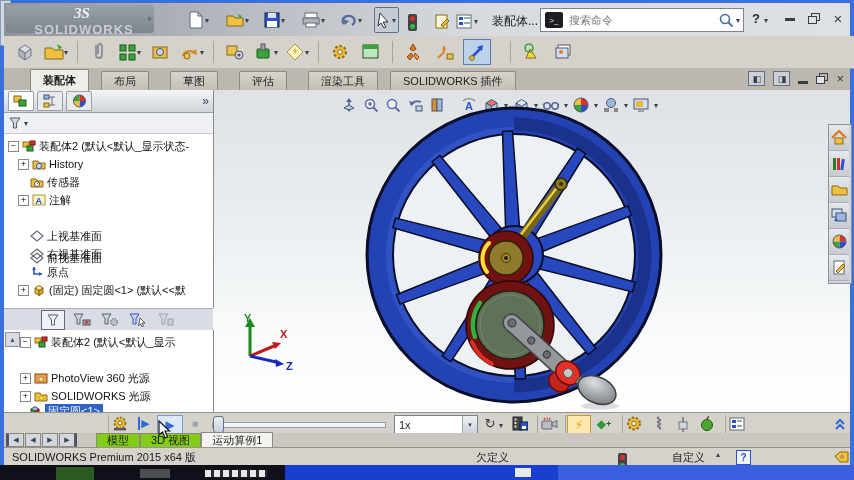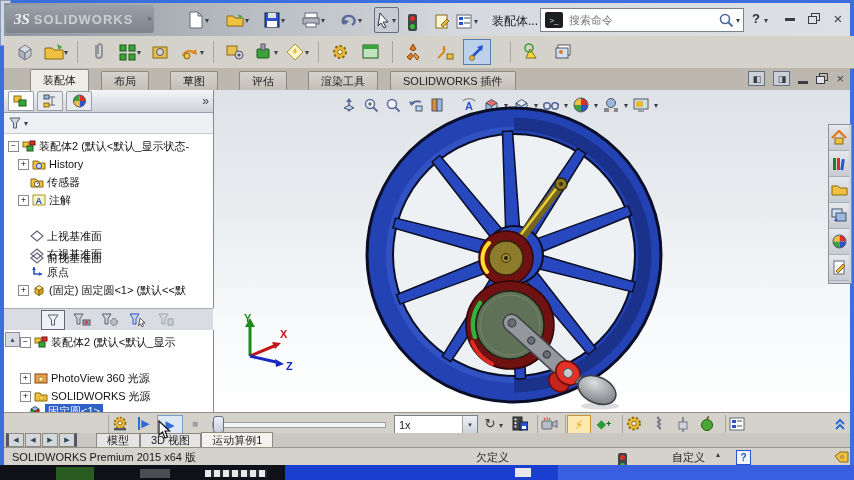--- a/index.html
+++ b/index.html
@@ -3,21 +3,21 @@
 <meta charset="utf-8">
 <style>
   html,body{margin:0;padding:0;background:#222;}
   #stage{position:relative;width:854px;height:480px;background:#3a70dd;overflow:hidden;
          font-family:"Liberation Sans","DejaVu Sans",sans-serif;font-size:11px;color:#1a1a1a;}
   .abs{position:absolute;}
   
   #titlebar{left:4px;top:3px;width:846px;height:33px;
     background:linear-gradient(to right,#8f959d,#b9bec4 30%,#d7dade 55%,#dde0e4);}
   #logo{left:2px;top:2px;width:140px;height:28px;border-radius:3px;
-    background:linear-gradient(#9aa0a8,#7e848c);display:flex;align-items:center;padding-left:8px;}
+    background:linear-gradient(#9aa0a8,#7e848c);display:flex;align-items:center;padding-left:8px;flex-direction:column;}
   .logo-mark{font-style:italic;font-weight:bold;font-size:15px;color:#eef1f4;margin-right:4px;font-family:"Liberation Serif","DejaVu Serif",serif;}
   .logo-text{font-weight:bold;font-size:13px;letter-spacing:1px;color:#c9ced4;}
   .tb-btn{height:24px;display:inline-flex;align-items:center;gap:1px;padding:0 2px;}
   .caret{font-size:8px;color:#3c4048;}
   .sel-box{background:#c6ccd5;border:1px solid #667084;border-radius:2px;}
   .winbtn{width:20px;height:16px;display:inline-flex;align-items:center;justify-content:center;color:#3a3e44;font-size:12px;}
   .minbar{width:10px;height:3px;background:#3a3e44;}
   .rg{position:relative;width:12px;height:11px;display:inline-block;}
   .rg::before{content:"";position:absolute;right:0;top:0;width:7px;height:6px;border:1px solid #3a3e44;background:transparent;}
   .rg::after{content:"";position:absolute;left:0;bottom:0;width:7px;height:6px;border:1px solid #3a3e44;background:#dfe2e6;}
@@ -26,21 +26,21 @@
   #search input{flex:1;border:none;outline:none;font-size:11px;color:#555;background:transparent;min-width:10px;}
   
   #toolbar2{left:4px;top:36px;width:846px;height:32px;background:linear-gradient(#dadawb,#d5d2cb);background:#d5d2cb;border-bottom:1px solid #9a978f;display:flex;align-items:center;padding-left:8px;gap:5px;}
   .t2i{width:26px;height:24px;display:flex;align-items:center;justify-content:center;}
   .vsep{width:1px;height:22px;background:#a8a59d;margin:0 3px;}
   .t2i.active{background:#bcd2ea;border:1px solid #5a7fae;}
   
   #tabrow{left:4px;top:68px;width:846px;height:22px;background:#bcb8b0;}
   .ctab{position:absolute;top:3px;height:19px;padding:0 12px;background:linear-gradient(#d6d3cc,#c2beb6);
     border:1px solid #8c8981;border-bottom:none;display:flex;align-items:center;color:#222;border-radius:2px 2px 0 0;}
-  .ctab.active{background:#efede7;top:1px;height:21px;z-index:2;}
+  .ctab.active{background:#efede7;top:1px;height:21px;z-index:2;font-weight:bold;}
   .docwin{position:absolute;right:6px;top:3px;display:flex;align-items:center;gap:8px;color:#3a3e44;}
   .docwin .pane{border:1px solid #667084;background:#ccd1d8;width:15px;height:13px;font-size:9px;display:inline-flex;align-items:center;justify-content:center;}
   
   #viewport{left:4px;top:90px;width:846px;height:322px;
     background:linear-gradient(180deg,#dee2e7 0%,#e9ecef 35%,#f8fafb 75%,#ffffff 100%);}
   #headsup{left:336px;top:4px;height:22px;display:flex;align-items:center;gap:4px;}
   .hui{width:18px;height:18px;display:flex;align-items:center;justify-content:center;}
   
   #taskpane{left:828px;top:124px;width:22px;height:158px;background:#cfd3d8;border:1px solid #8d929a;display:flex;flex-direction:column;}
   .tpi{width:20px;height:25px;display:flex;align-items:center;justify-content:center;border-bottom:1px solid #aab0b8;background:linear-gradient(#e5e8ec,#c6cbd2);}
@@ -69,21 +69,21 @@
   #motionbar{left:4px;top:412px;width:846px;height:21px;background:#d5d2cb;border-top:1px solid #96938b;}
   .combo{position:absolute;top:2px;height:17px;background:#fff;border:1px solid #7a828c;display:flex;align-items:center;}
   .combo .cval{flex:1;padding-left:4px;font-size:11px;}
   .combo .cbtn{width:14px;height:100%;background:linear-gradient(#eef1f5,#cdd3da);border-left:1px solid #9aa;display:flex;align-items:center;justify-content:center;font-size:7px;color:#345;}
   .mbtn{position:absolute;top:2px;height:17px;display:flex;align-items:center;justify-content:center;}
   .mbtn.frame{border:1px solid #7a9cc8;background:#dce8f4;}
   .mbtn.keyed{border:1px solid #c89830;background:#fce8b0;}
   
   #doctabs{left:4px;top:433px;width:846px;height:14px;background:#cac7c0;display:flex;align-items:flex-end;}
   .navb{width:14px;height:12px;background:#d4d7dc;border:1px solid #8c8981;font-size:7px;color:#345;display:flex;align-items:center;justify-content:center;margin-right:1px;}
-  .dtab{height:13px;padding:0 10px;background:#e5e5e5;border:1px solid #8c8981;border-bottom:none;display:flex;align-items:center;font-size:11px;}
+  .dtab{height:13px;padding:0 10px;background:#84cc16;border:1px solid #8c8981;border-bottom:none;display:flex;align-items:center;font-size:11px;}
   .dtab.active{background:#f4f3ef;height:14px;}
   
   #statusbar{left:4px;top:447px;width:846px;height:18px;background:#d5d2cb;border-top:1px solid #96938b;display:flex;align-items:center;}
   .sb{font-size:11px;color:#1a1a1a;position:absolute;top:2px;}
   
   #desktop{left:0;top:465px;width:854px;height:15px;background:#101118;}
   
   .light{width:9px;height:15px;background:#404448;border-radius:2px;display:inline-flex;flex-direction:column;align-items:center;justify-content:space-around;padding:1px 0;}
   .dotr{width:5px;height:5px;border-radius:50%;background:#e03020;}
   .dotg{width:5px;height:5px;border-radius:50%;background:#30c030;}

